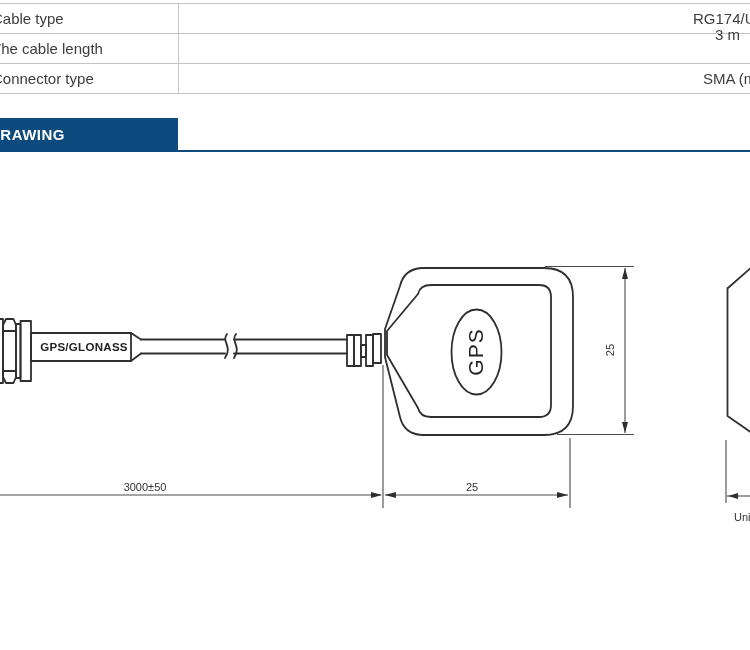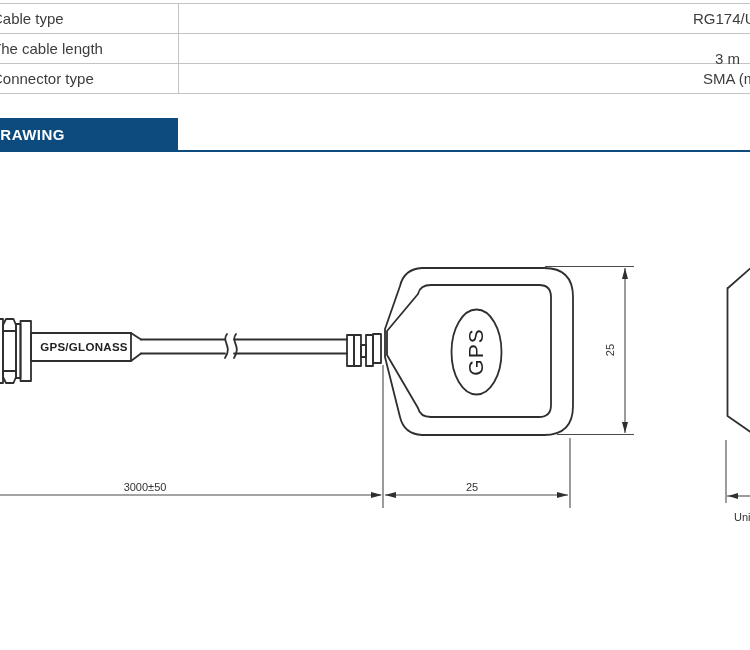--- a/index.html
+++ b/index.html
@@ -52,21 +52,21 @@
   <div class="hline" style="top:33px"></div>
   <div class="hline" style="top:63px"></div>
   <div class="hline" style="top:93px"></div>
   <div class="vline" style="left:178px;top:3px;height:90px"></div>
 
   <div class="cell-label" style="top:4px">Cable type</div>
   <div class="cell-label" style="top:34px">The cable length</div>
   <div class="cell-label" style="top:64px">Connector type</div>
 
   <div class="cell-value" style="top:4px;left:693px">RG174/U</div>
-  <div class="cell-value" style="top:44px;left:715px">3 m</div>
+  <div class="cell-value" style="top:20px;left:715px">3 m</div>
   <div class="cell-value" style="top:64px;left:703px">SMA (male)</div>
 </div>
 
 <div class="section-bar">
   <div class="section-title">DRAWING</div>
 </div>
 <div class="section-rule"></div>
 
 <svg width="750" height="650" viewBox="0 0 750 650">
 

